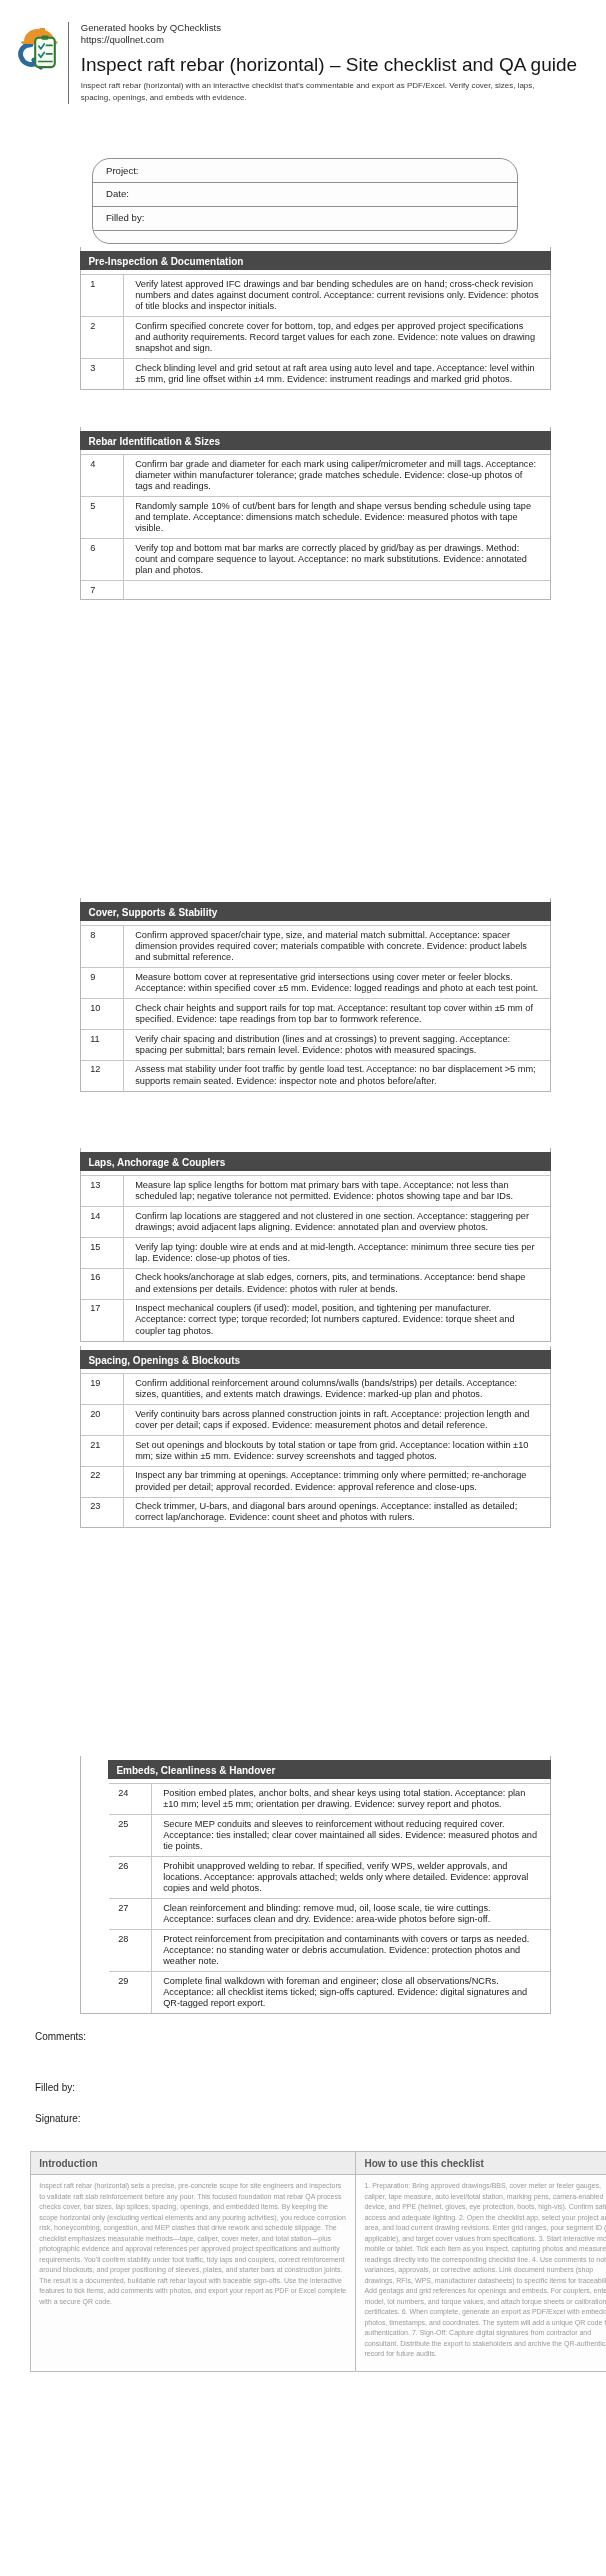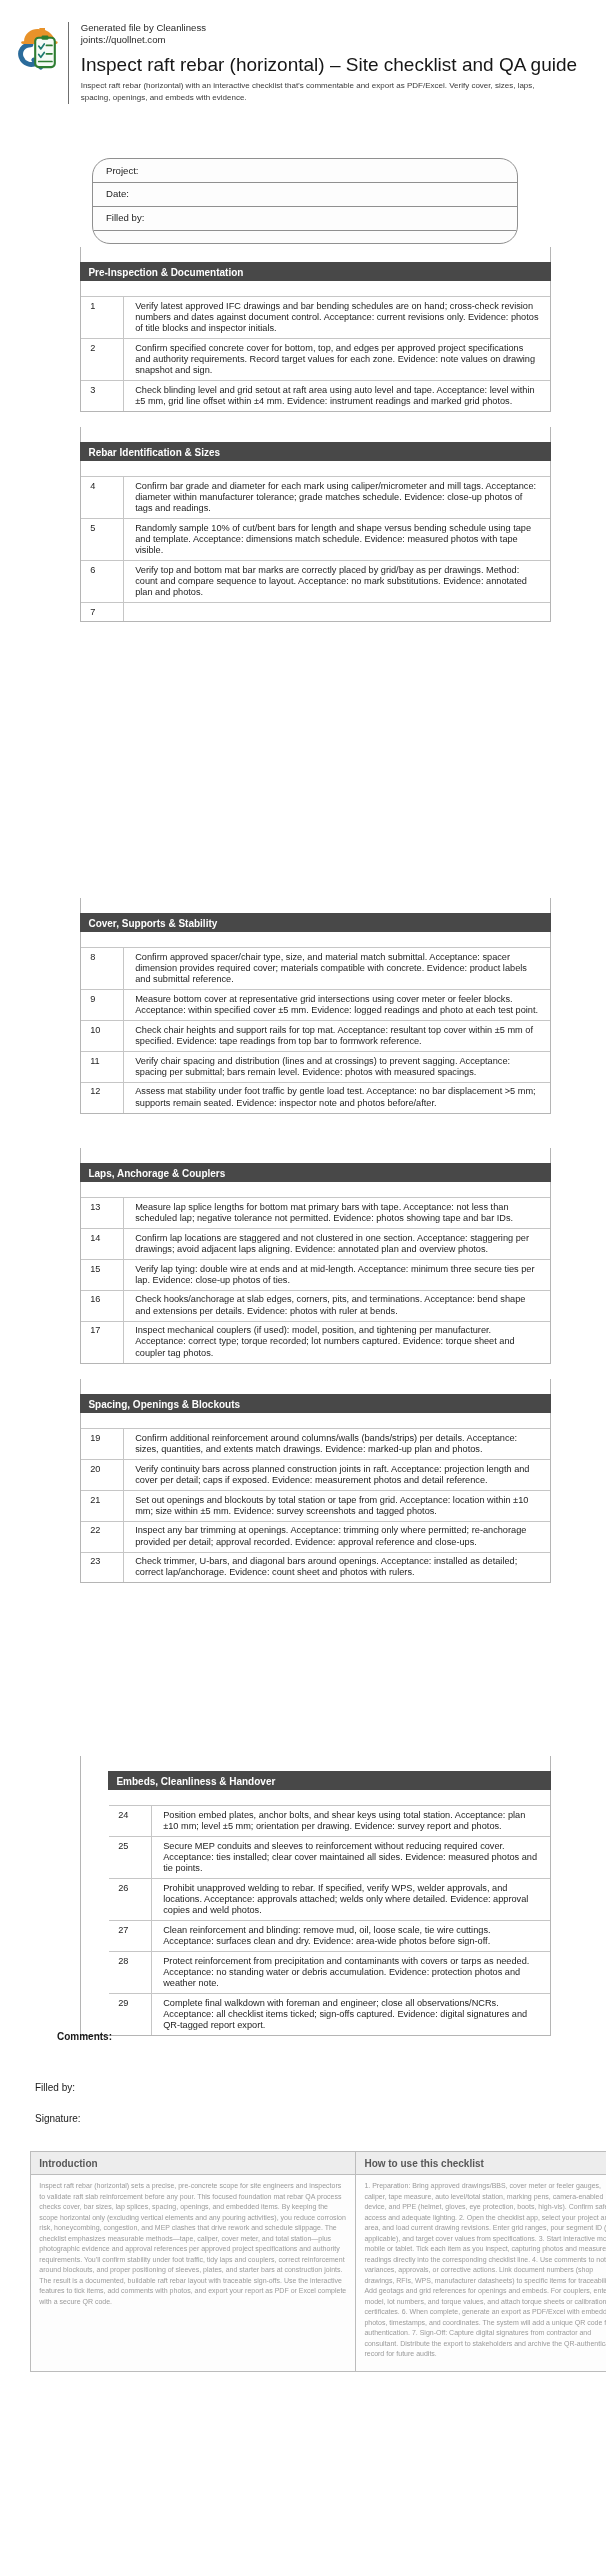--- a/index.html
+++ b/index.html
@@ -19,30 +19,30 @@
   .title{font-size:19px;font-weight:400;color:#161616;line-height:1.28;margin:6.4px 0 2.8px 0;max-width:507px;letter-spacing:0;}
   .subtitle{font-size:8px;color:#3a3a3a;line-height:1.5;max-width:477px;}
 
   
   .meta-box{position:absolute;top:158px;left:92px;width:424px;border:1.4px solid #909090;border-radius:18px;overflow:hidden;background:#fdfdfd;}
   .meta-row{border-bottom:0.9px solid #909090;padding:5.5px 13px 3.7px 13px;font-size:9.6px;color:#1d1d1d;height:13.8px;}
   .meta-fill{height:12px;}
 
   
   .qtable{position:absolute;left:80px;width:471px;border:0.9px solid #b5b5b5;border-top:none;background:#fff;box-sizing:border-box;}
-  .s0{top:247px;} .s1{top:427px;} .s2{top:898px;} .s3{top:1148px;} .s4{top:1379px;} .s5{top:1756px;padding-left:28px;}
-  .qhead{background:#484848;color:#ffffff;font-weight:700;font-size:10px;padding:4.6px 8.3px 3.7px 8.3px;margin:15px -0.9px;}
+  .s0{top:247px;} .s1{top:427px;} .s2{top:898px;} .s3{top:1148px;} .s4{top:1346px;} .s5{top:1756px;padding-left:28px;}
+  .qhead{background:#484848;color:#ffffff;font-weight:700;font-size:10px;padding:4.6px 8.3px 3.7px 8.3px;margin:4px -0.9px;}
   .qrow{display:flex;border-top:0.9px solid #c6c6c6;}
   .qrow:first-of-type{border-top:none;}
   .qnum{flex:0 0 33px;padding:3.7px 0 3.7px 9.2px;font-size:9.2px;color:#1d1d1d;border-right:0.9px solid #c6c6c6;}
   .qtext{flex:1;padding:3.7px 9.2px 3.7px 11px;font-size:9.2px;line-height:1.22;color:#1d1d1d;}
 
   
   .lbl{position:absolute;left:35px;font-size:10px;color:#1a1a1a;}
-  .lbl.bold{font-weight:700;margin-left:22px;}
+  .lbl.bold{font-weight:400;}
   .comments{top:2031px;} .filledby{top:2082px;} .signature{top:2113px;}
 
   
   .info-table{position:absolute;top:2151px;left:30px;width:604px;border:0.9px solid #bcbcbc;border-collapse:collapse;table-layout:fixed;background:#fdfdfd;}
   .info-table th{background:#ededed;color:#585858;font-size:10px;font-weight:700;text-align:left;padding:5.5px 8.3px;border-bottom:0.9px solid #bcbcbc;}
   .info-table th:first-child, .info-table td:first-child{border-right:0.9px solid #bcbcbc;width:51%;}
   .info-table td{vertical-align:top;font-size:7px;color:#9b9b9b;line-height:1.5;padding:6.4px 8.3px 11px 8.3px;}
 </style>
 </head>
 <body>
@@ -62,22 +62,22 @@
         <rect x="26" y="16" width="28" height="42" rx="5" fill="#f6fbf6" stroke="#2e7d32" stroke-width="3"></rect>
         <rect x="35" y="13" width="10" height="6" rx="2" fill="#2e7d32"></rect>
         <path d="M31 28 l3 4 l5 -7" fill="none" stroke="#1d7a6f" stroke-width="2.4" stroke-linecap="round" stroke-linejoin="round"></path>
         <line x1="42" y1="27" x2="50" y2="27" stroke="#2e7d32" stroke-width="2.4" stroke-linecap="round"></line>
         <path d="M31 40 l3 4 l5 -7" fill="none" stroke="#1d7a6f" stroke-width="2.4" stroke-linecap="round" stroke-linejoin="round"></path>
         <line x1="42" y1="39" x2="50" y2="39" stroke="#2e7d32" stroke-width="2.4" stroke-linecap="round"></line>
         <line x1="31" y1="50" x2="50" y2="50" stroke="#2e7d32" stroke-width="2.4" stroke-linecap="round"></line>
       </svg>
     </div>
     <div class="head-text">
-      <div class="gen-line">Generated file by Cleanliness</div>
-      <div class="url">joints://quollnet.com</div>
+      <div class="gen-line">Generated hooks by QChecklists</div>
+      <div class="url">https://quollnet.com</div>
       <div class="title">Inspect raft rebar (horizontal) – Site checklist and QA guide</div>
       <div class="subtitle">Inspect raft rebar (horizontal) with an interactive checklist that’s commentable and export as PDF/Excel. Verify cover, sizes, laps, spacing, openings, and embeds with evidence.</div>
     </div>
   </div>
 
   <div class="meta-box">
     <div class="meta-row"><span>Project:</span></div>
     <div class="meta-row"><span>Date:</span></div>
     <div class="meta-row"><span>Filled by:</span></div>
     <div class="meta-fill"></div>

